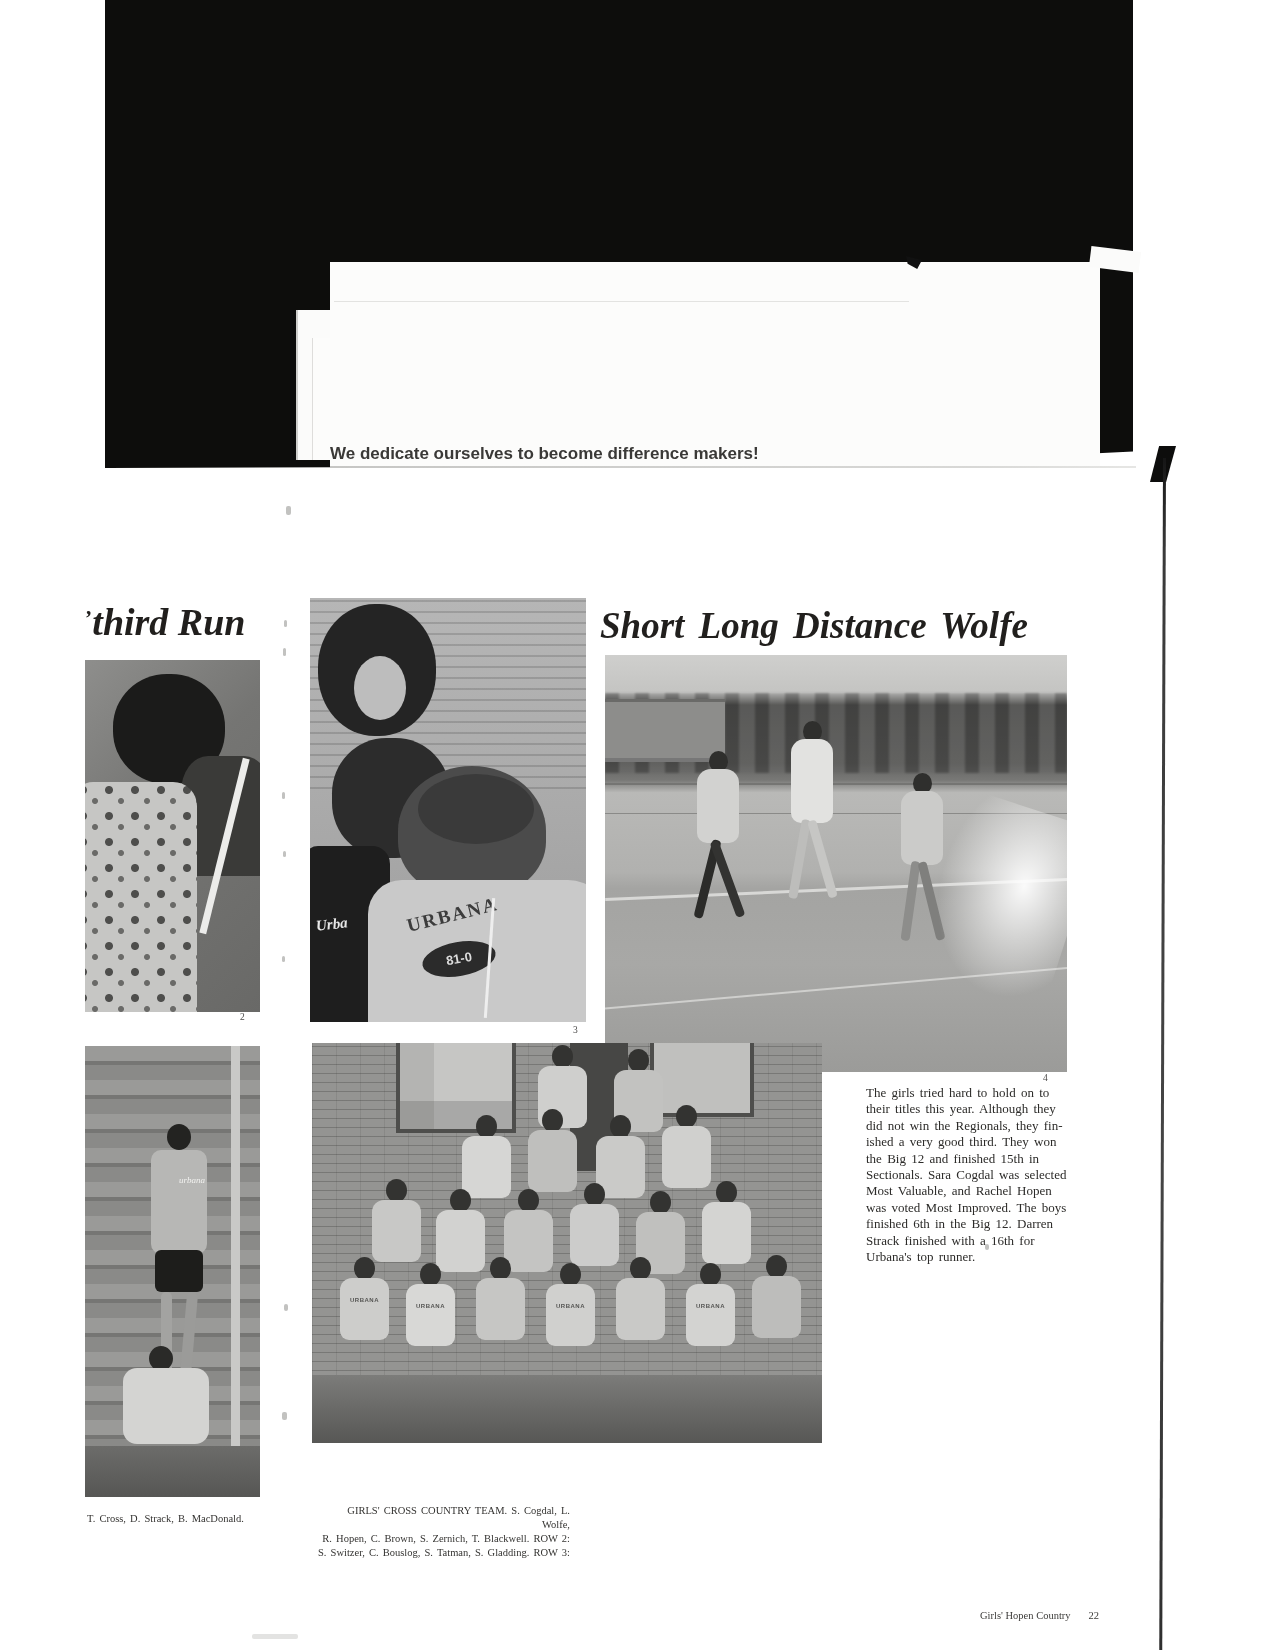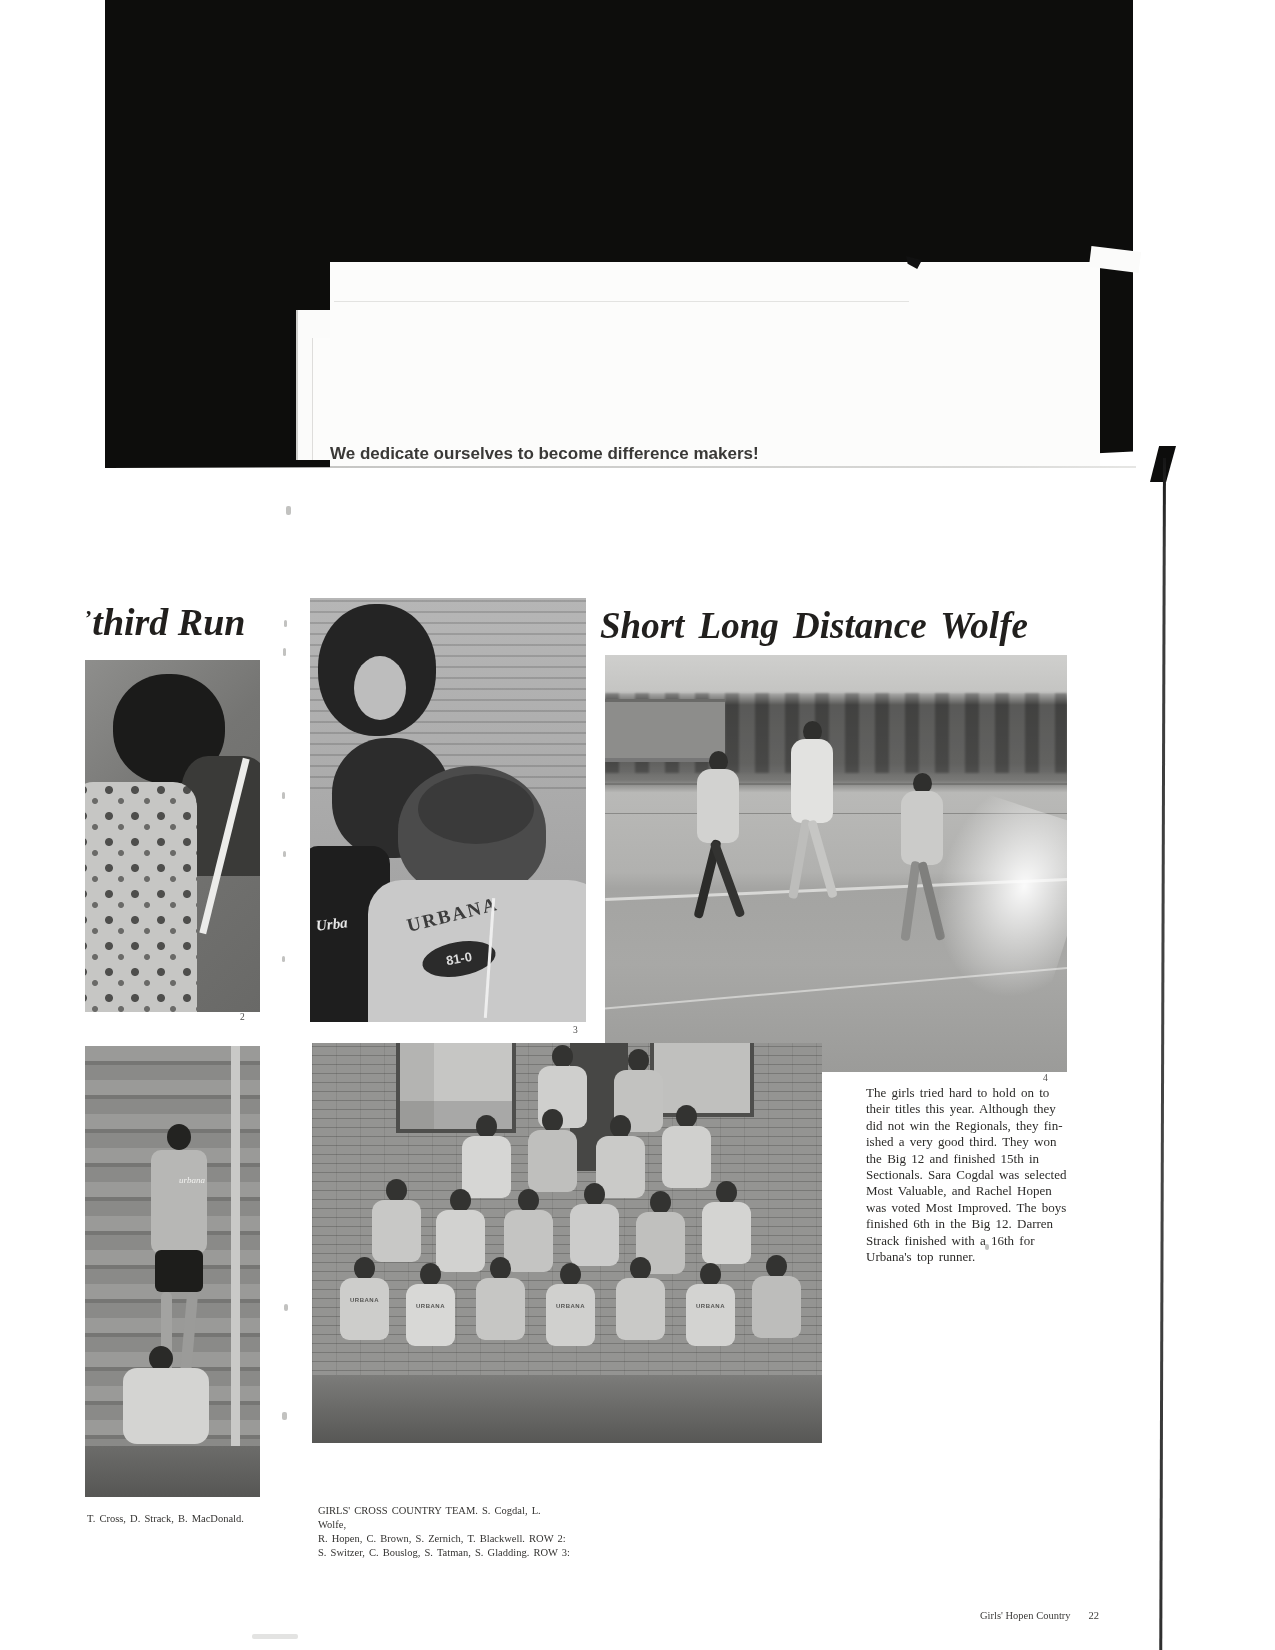--- a/index.html
+++ b/index.html
@@ -31,21 +31,21 @@
 
   
   .headline{font-style:italic;font-weight:700;color:#211f1d;white-space:nowrap;}
   .title-left{left:84px;top:600px;font-size:38px;}
   .title-left .frag{font-size:22px;vertical-align:10px;margin-right:1px;}
   .title-right{left:600px;top:604px;font-size:37px;word-spacing:5px;}
   .body-text{left:866px;top:1085px;width:222px;font-size:13px;line-height:16.4px;
     white-space:pre-line;word-spacing:2px;color:#2c2b29;}
   .caption{font-size:10.5px;line-height:14px;color:#343331;white-space:pre-line;word-spacing:1.5px;}
   .cap-left{left:87px;top:1512px;width:190px;}
-  .cap-g1{left:318px;top:1504px;width:252px;}
+  .cap-g1{left:318px;top:1504px;width:252px;text-align:right;}
   .cap-g2{left:588px;top:1504px;width:240px;}
   .photo-num{font-size:9.5px;color:#4a4948;}
   .num2{left:240px;top:1012px;}
   .num3{left:573px;top:1025px;}
   .num4{left:1043px;top:1073px;}
   .footer{left:980px;top:1610px;font-size:10.5px;color:#3c3b39;white-space:nowrap;}
   .footer .pg{margin-left:18px;}
 
   
   .photo{position:absolute;overflow:hidden;background:#a2a2a2;}

